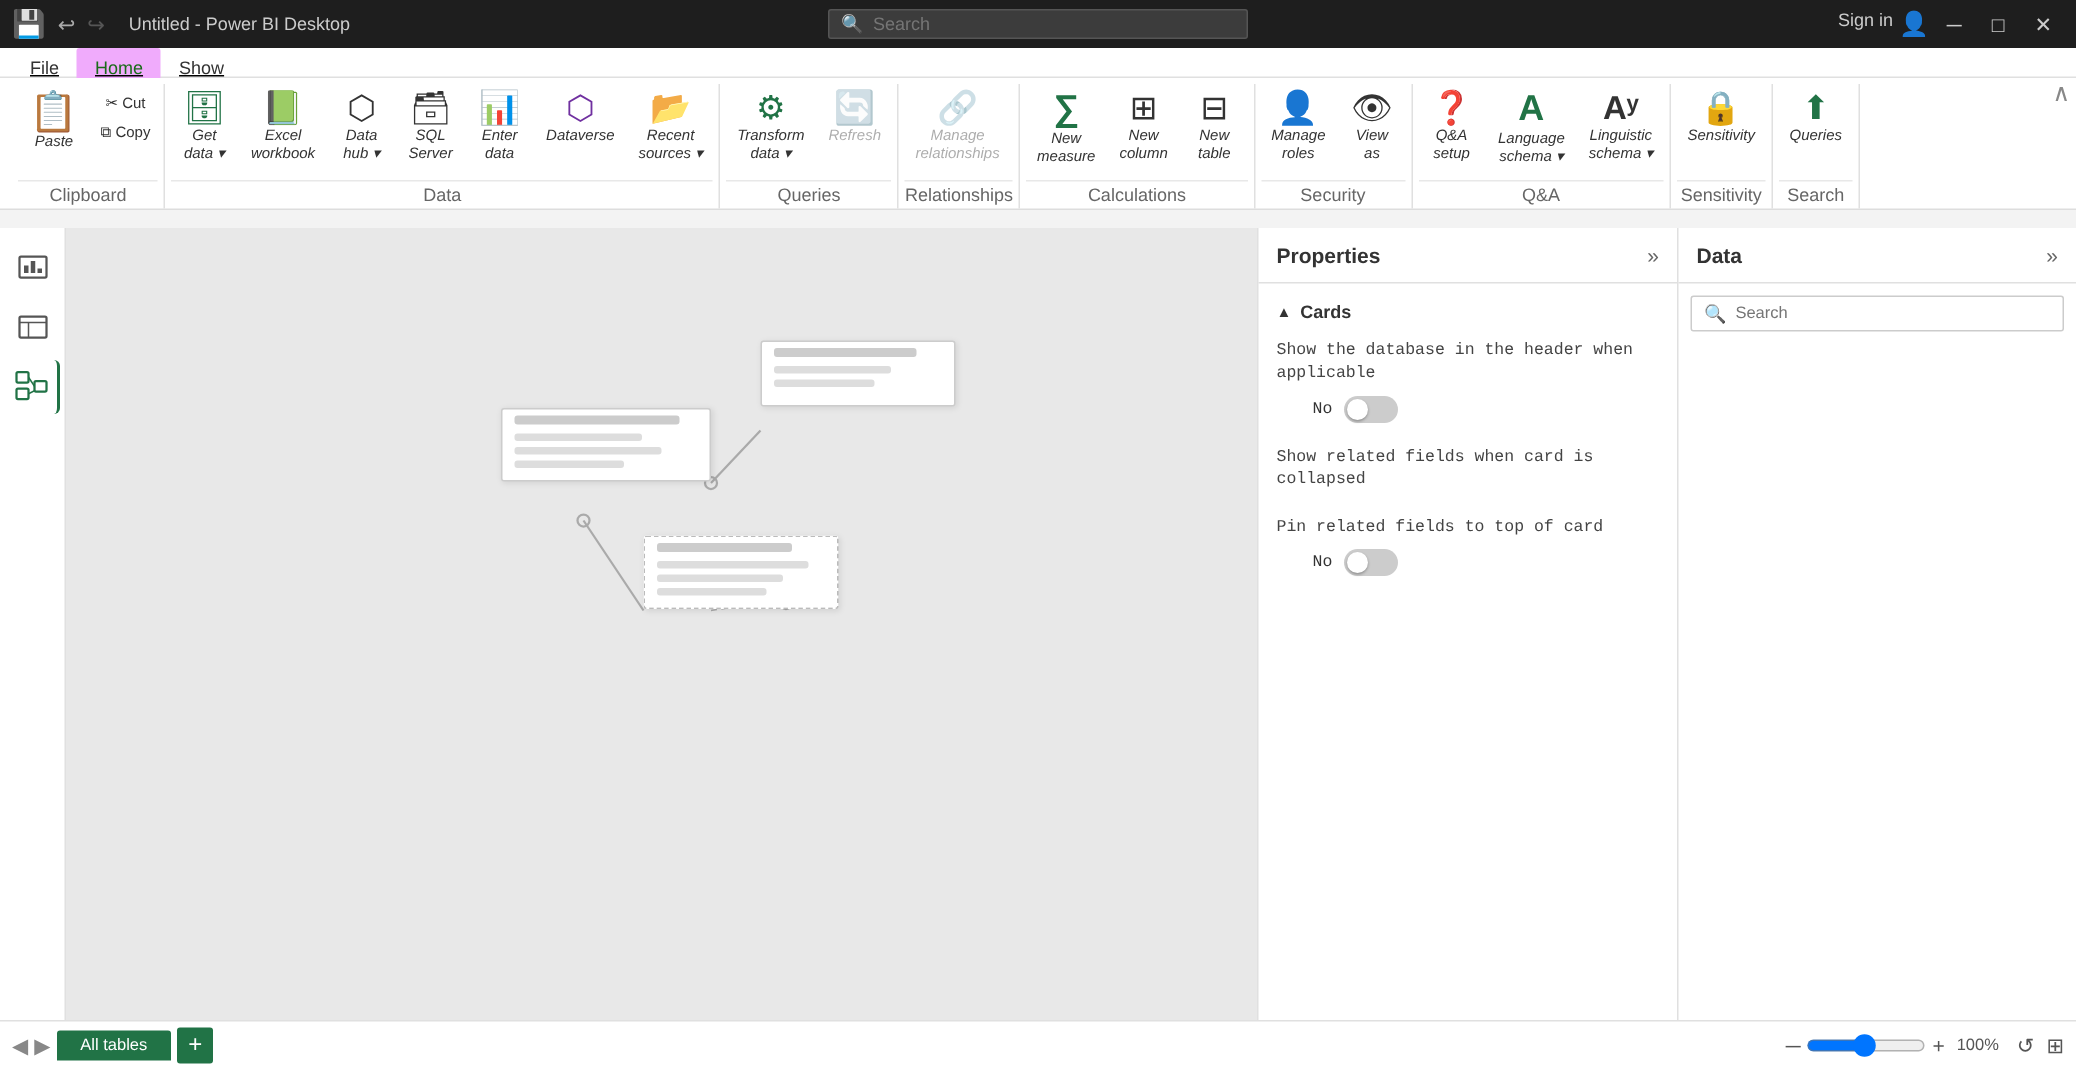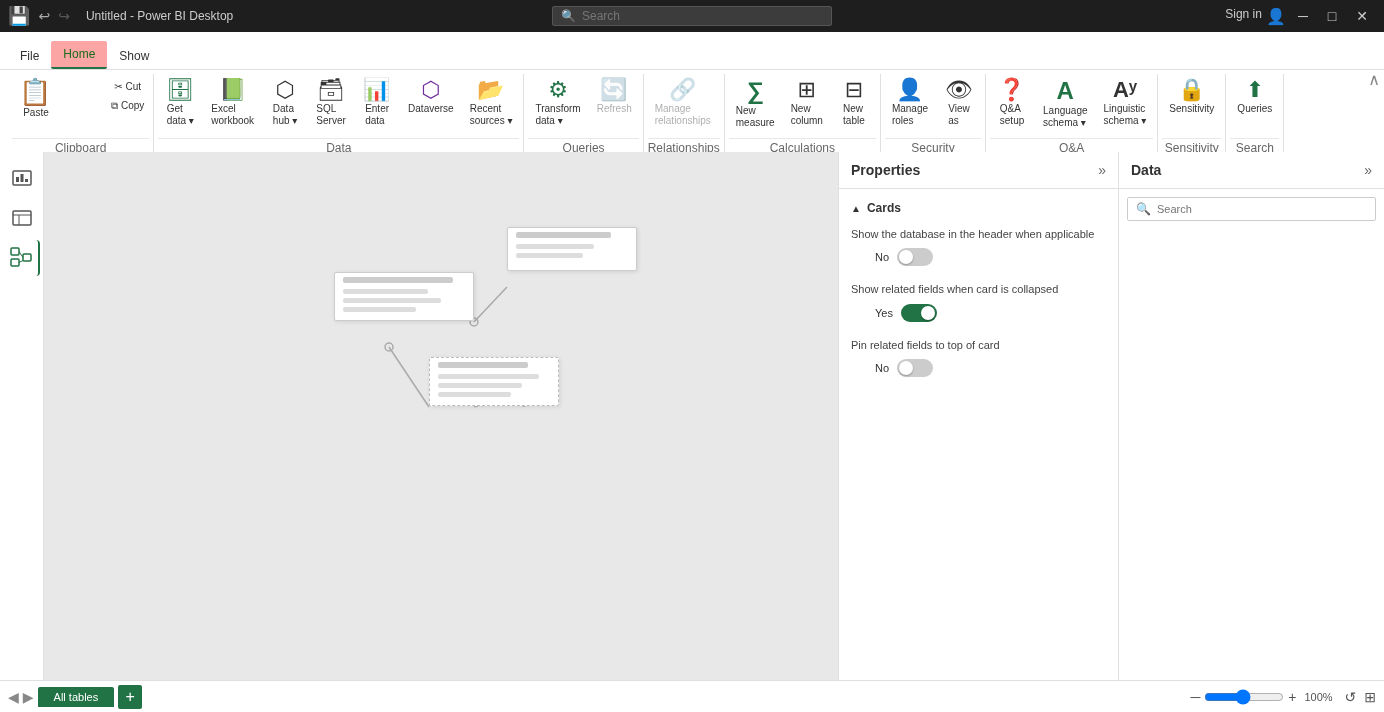--- a/index.html
+++ b/index.html
@@ -15,25 +15,25 @@
     .search-bar-title {
       display: flex; align-items: center; background: #3c3c3c; border: 1px solid #555;
       border-radius: 2px; padding: 2px 8px; gap: 6px; width: 280px;
     }
     .search-bar-title input { background: transparent; border: none; outline: none; color: #ccc; font-size: 12px; width: 220px; }
     .win-btn { background: none; border: none; color: #ccc; font-size: 14px; padding: 0 8px; cursor: pointer; height: 32px; }
     .sign-in { color: #ccc; font-size: 12px; display: flex; align-items: flex-start; gap: 4px; cursor: pointer; }
 
     
     .menu-bar {
-      display: flex; align-items: flex-end; background: #fff; border-bottom: 1px solid #e0e0e0;
-      height: 38px; padding: 0 8px;
+      display: flex; align-items: flex-start; background: #fff; border-bottom: 1px solid #e0e0e0;
+      height: 20px; padding: 0 8px; text-decoration: underline;
     }
     .menu-item { padding: 6px 12px; cursor: pointer; font-size: 12px; color: #333; border-radius: 2px; }
-    .menu-item:hover, .menu-item.active { background: #fca5a5; color: #1a6b1a; }
+    .menu-item:hover, .menu-item.active { background: #f0abfc; color: #1a6b1a; }
     .menu-item.active { border-bottom: 2px solid #217346; }
 
     
     .ribbon {
       background: #fff; border-bottom: 1px solid #ddd; padding: 4px 8px 0;
       display: flex; align-items: stretch; gap: 0; min-height: 88px;
     }
     .ribbon-group {
       display: flex; flex-direction: column; align-items: stretch;
       border-right: 1px solid #e0e0e0; padding: 0 4px;
@@ -45,25 +45,25 @@
       border-top: 1px solid #e8e8e8; margin-top: 2px;
     }
     .ribbon-btn {
       display: flex; flex-direction: column; align-items: center; justify-content: flex-start;
       padding: 4px 6px; cursor: pointer; border: 1px solid transparent;
       border-radius: 2px; min-width: 44px; font-size: 10px; color: #333;
       background: none; gap: 2px; min-height: 60px;
     }
     .ribbon-btn.disabled { opacity: 0.4; cursor: not-allowed; }
     .ribbon-btn .icon { font-size: 22px; line-height: 1; }
-    .ribbon-btn .label { line-height: 1.2; white-space: nowrap; }
+    .ribbon-btn .label { text-align: center; line-height: 1.2; white-space: nowrap; font-style: italic; }
     .ribbon-btn-small {
       display: flex; flex-direction: column; align-items: center; justify-content: center;
       padding: 2px 4px; cursor: pointer; border: 1px solid transparent;
-      border-radius: 2px; font-size: 10px; color: #333; background: none; gap: 1px; margin-left: 44px;
+      border-radius: 2px; font-size: 10px; color: #333; background: none; gap: 1px;
     }
 
     
     .left-sidebar {
       position: absolute; left: 0; top: 152px; bottom: 0;
       width: 44px; background: #fff; border-right: 1px solid #e0e0e0;
       display: flex; flex-direction: column; align-items: center; padding: 8px 0; gap: 4px;
     }
     .sidebar-icon {
       width: 36px; height: 36px; display: flex; align-items: center; justify-content: center;
@@ -99,21 +99,21 @@
       display: flex; align-items: center; justify-content: space-between;
       padding: 10px 12px; font-size: 14px; font-weight: 600; color: #333;
       border-bottom: 1px solid #e0e0e0;
     }
     .panel-expand-btn { background: none; border: none; cursor: pointer; font-size: 14px; color: #666; }
     .properties-section { padding: 8px 12px; }
     .properties-section-header {
       display: flex; align-items: center; gap: 6px; font-size: 12px; font-weight: 600;
       color: #333; padding: 4px 0; margin-bottom: 8px; cursor: pointer;
     }
-    .prop-item { margin-bottom: 16px; }
+    .prop-item { margin-bottom: 16px; font-family: Liberation Mono, monospace; }
     .prop-label { font-size: 11px; color: #444; margin-bottom: 6px; line-height: 1.4; }
     .toggle-row { display: flex; align-items: center; gap: 8px; }
     .toggle-label { font-size: 11px; color: #333; padding-left: 24px; }
     .toggle {
       width: 36px; height: 18px; border-radius: 9px; position: relative;
       cursor: pointer; display: inline-block;
     }
     .toggle.off { background: #ccc; }
     .toggle.on { background: #217346; }
     .toggle-knob {
@@ -433,26 +433,20 @@
         <div class="toggle-row">
           <span class="toggle-label">No</span>
           <div class="toggle off">
             <div class="toggle-knob"></div>
           </div>
         </div>
       </div>
 
       <div class="prop-item">
         <div class="prop-label">Show related fields when card is collapsed</div>
-        <div class="toggle-row">
-          <span class="toggle-label">Yes</span>
-          <div class="toggle on">
-            <div class="toggle-knob"></div>
-          </div>
-        </div>
       </div>
 
       <div class="prop-item">
         <div class="prop-label">Pin related fields to top of card</div>
         <div class="toggle-row">
           <span class="toggle-label">No</span>
           <div class="toggle off">
             <div class="toggle-knob"></div>
           </div>
         </div>

